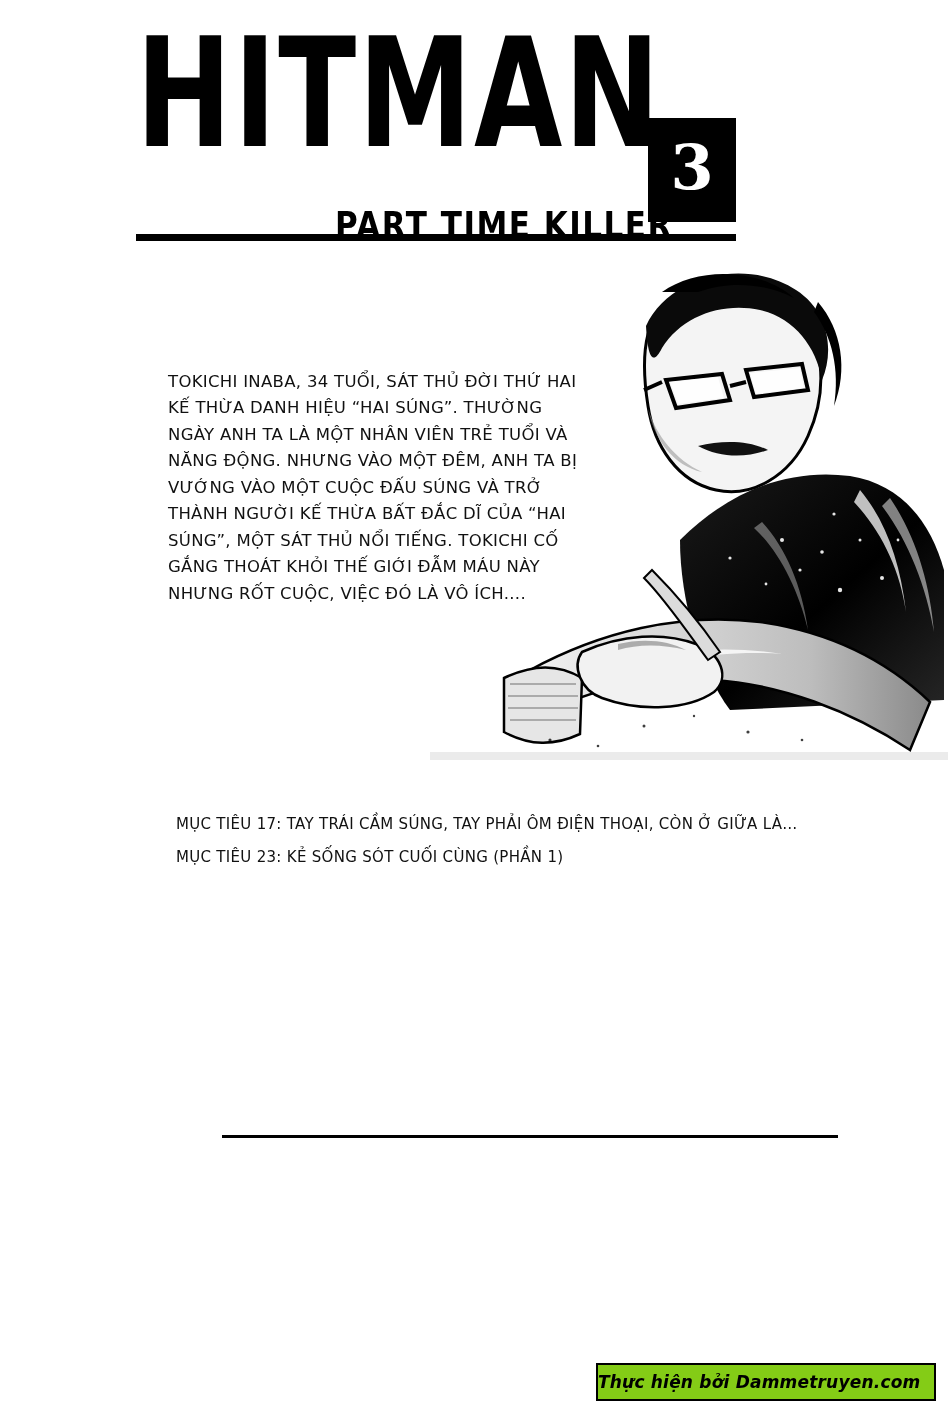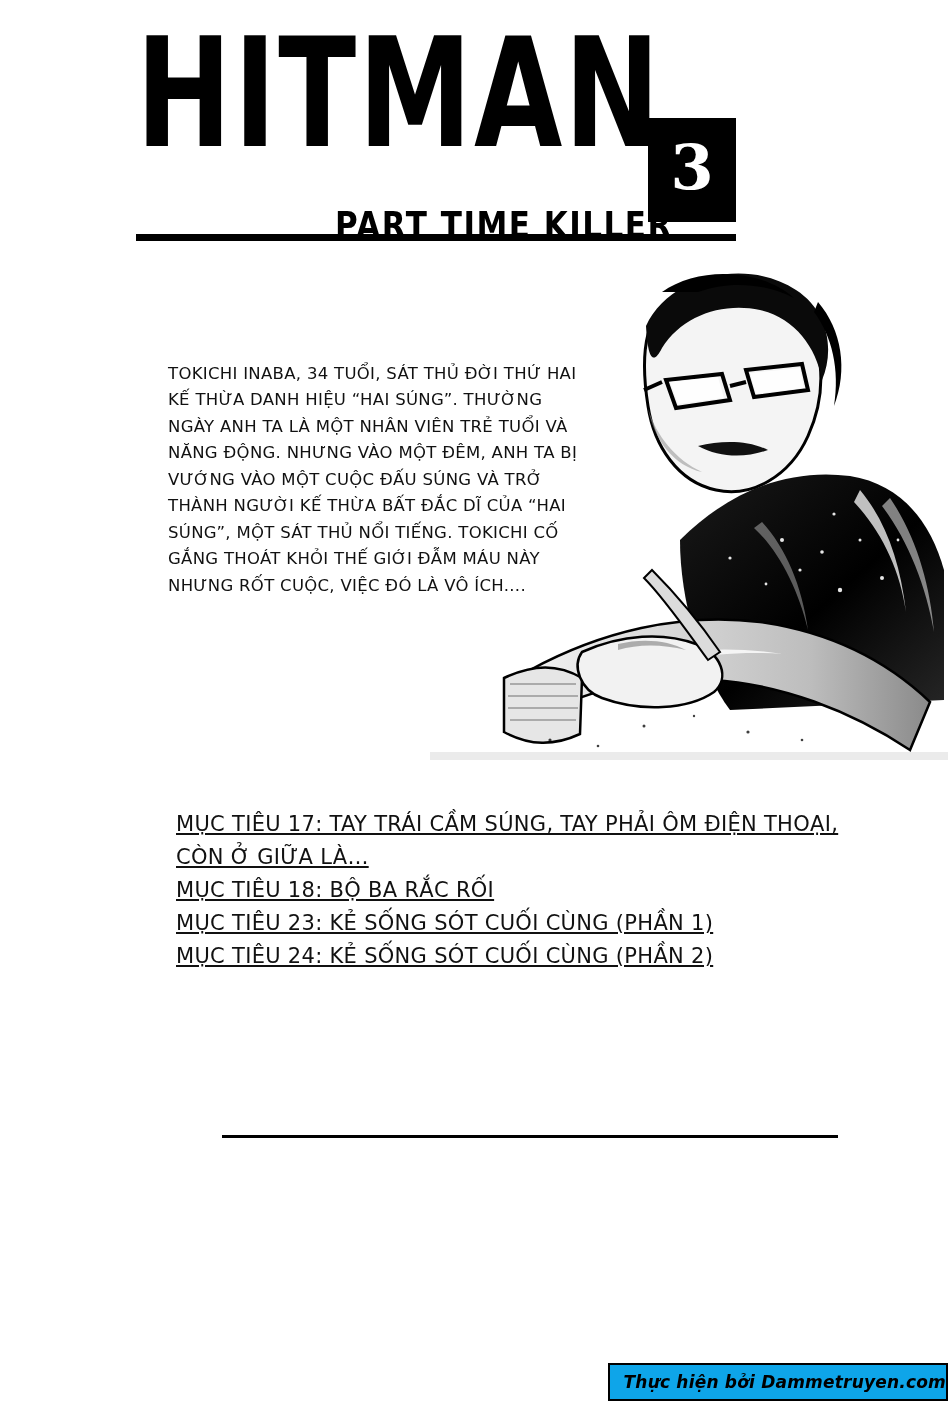--- a/index.html
+++ b/index.html
@@ -84,44 +84,43 @@
     width: 518px;
     height: 545px;
     overflow: hidden;
   }
   .art-area svg { display: block; }
 
   
   .synopsis {
     position: absolute;
     left: 168px;
-    top: 344px;
+    top: 352px;
     width: 420px;
     font-family: "DejaVu Sans", sans-serif;
     font-size: 16.5px;
     line-height: 26.5px;
     letter-spacing: 0.3px;
     text-transform: uppercase;
     color: #111;
     z-index: 5;
   }
 
   
   .contents {
     position: absolute;
     left: 176px;
     top: 808px;
     width: 700px;
     font-family: "DejaVu Sans", sans-serif;
-    font-size: 21px;
+    font-size: 15px;
     line-height: 33px;
     letter-spacing: 0.3px;
     text-transform: uppercase;
     color: #111;
-    text-decoration: underline;
   }
   .contents .toc-entry {
     white-space: normal;
   }
   .rule-bottom {
     position: absolute;
     left: 222px;
     top: 1135px;
     width: 616px;
     height: 3px;
@@ -131,23 +130,22 @@
   
   .credit {
     position: absolute;
     left: 596px;
     top: 1363px;
     width: 336px;
     height: 34px;
     border: 2px solid #000;
     display: flex;
     align-items: center;
-    justify-content: flex-end;
-    background: #0ea5e9;
-    margin-left: 12px;
+    justify-content: flex-start;
+    background: #84cc16;
   }
   .credit-text {
     font-family: "DejaVu Sans", sans-serif;
     font-weight: bold;
     font-style: italic;
     font-size: 17px;
     letter-spacing: 0.2px;
     white-space: nowrap;
   }
 </style>
@@ -245,21 +243,19 @@
     </g>
 
     <path d="M0 512 L518 512 L518 520 L0 520 Z" fill="#000" opacity="0.08"></path>
   </svg>
 </div>
 
 <p class="synopsis">Tokichi Inaba, 34 tuổi, sát thủ đời thứ hai kế thừa danh hiệu “Hai súng”. Thường ngày anh ta là một nhân viên trẻ tuổi và năng động. Nhưng vào một đêm, anh ta bị vướng vào một cuộc đấu súng và trở thành người kế thừa bất đắc dĩ của “Hai súng”, một sát thủ nổi tiếng. Tokichi cố gắng thoát khỏi thế giới đẫm máu này nhưng rốt cuộc, việc đó là vô ích....</p>
 
 <div class="contents">
   <div class="toc-entry">Mục tiêu 17: Tay trái cầm súng, tay phải ôm điện thoại, còn ở giữa là…</div>
-  <div class="toc-entry">Mục tiêu 18: Bộ ba rắc rối</div>
   <div class="toc-entry">Mục tiêu 23: Kẻ sống sót cuối cùng (phần 1)</div>
-  <div class="toc-entry">Mục tiêu 24: Kẻ sống sót cuối cùng (phần 2)</div>
 </div>
 <div class="rule-bottom"></div>
 
 <div class="credit">
   <span class="credit-text">Thực hiện bởi Dammetruyen.com</span>
 </div>
 
 </body></html>

